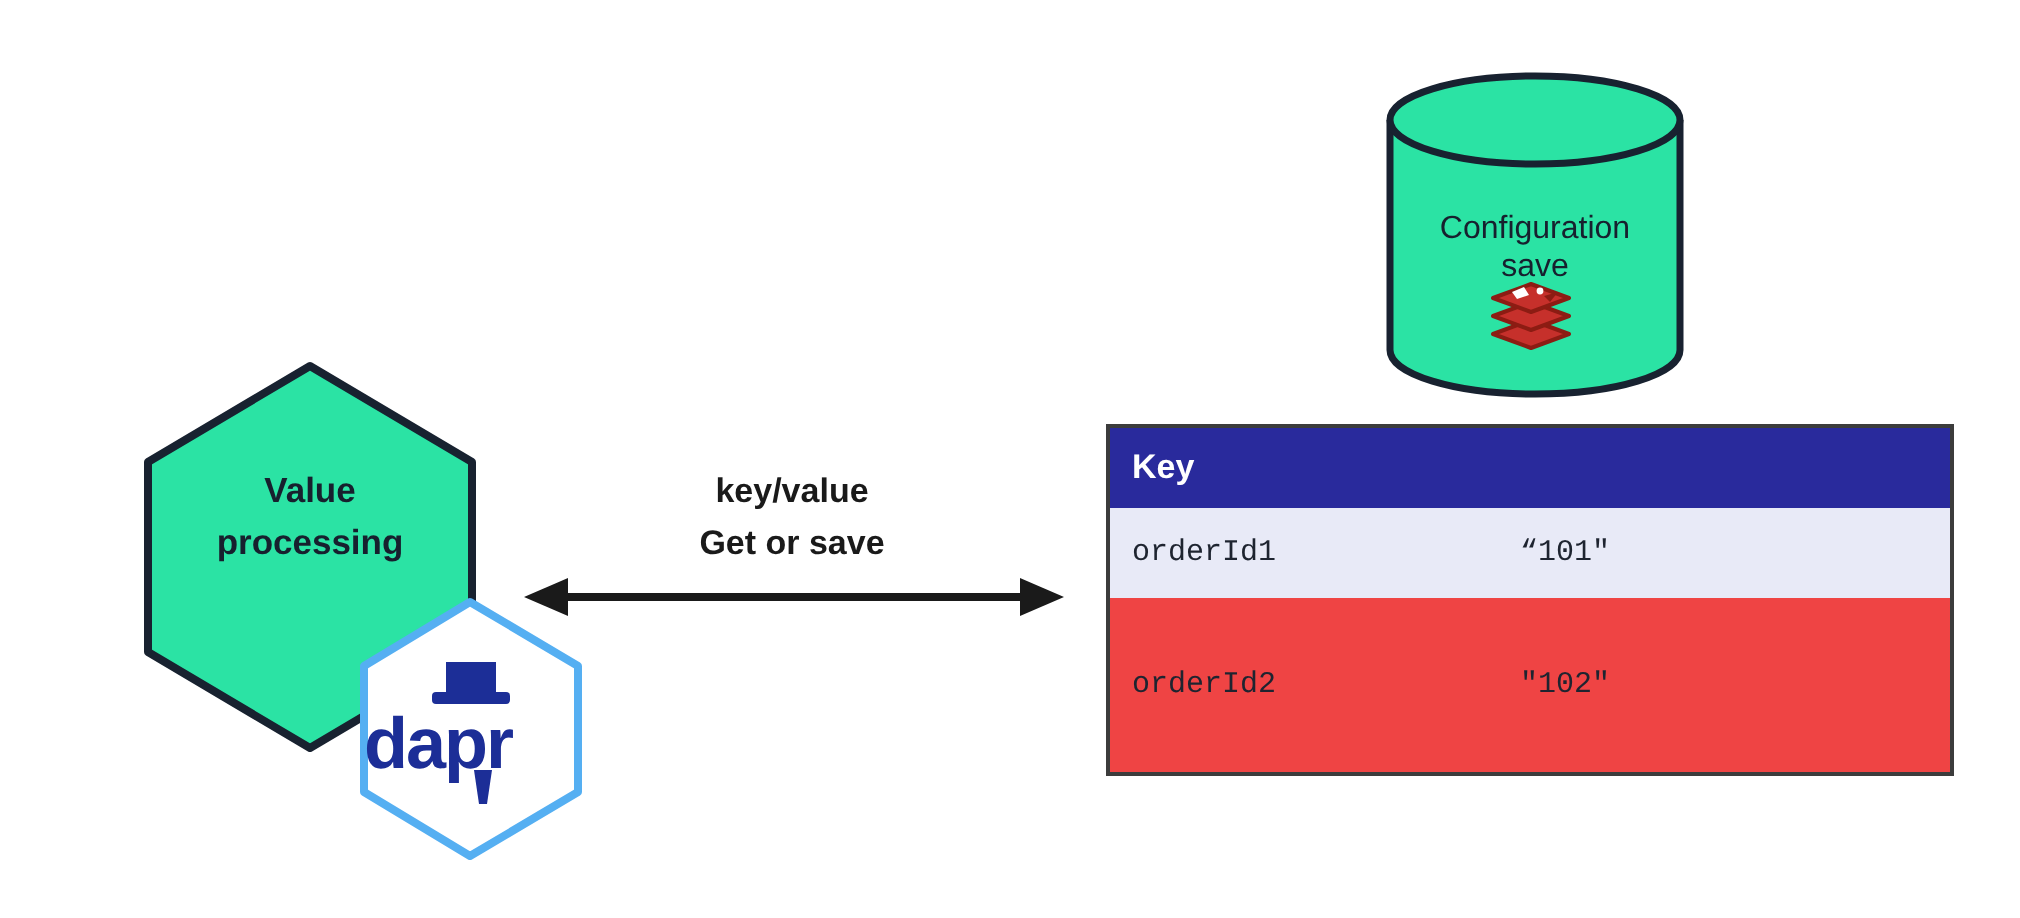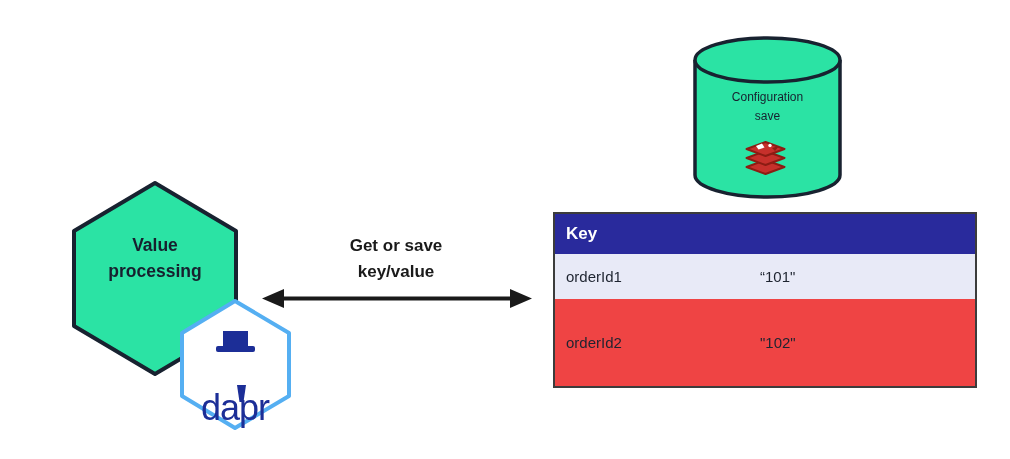--- a/index.html
+++ b/index.html
@@ -22,53 +22,51 @@
   .service-label {
     left: 75px; top: 232px; width: 160px;
     font-size: 17.5px; font-weight: bold; line-height: 26px;
   }
   .arrow-label {
     left: 296px; top: 233px; width: 200px;
     font-size: 17px; font-weight: bold; line-height: 26px;
     color: #1a1a1a;
   }
   .store-label {
-    left: 694px; top: 88px; width: 147px;
-    font-size: 12px; font-weight: normal; line-height: 19px;
+    left: 694px; top: 105px; width: 147px;
+    font-size: 16px; font-weight: normal; line-height: 19px;
   }
   .dapr-wordmark {
     position: absolute;
     left: 182px; top: 352px; width: 106px;
-    text-align: center;
-    font-size: 36px; font-weight: normal; line-height: 40px;
+    font-size: 36px; font-weight: bold; line-height: 40px;
     letter-spacing: -1px;
     color: #1c2e97;
     z-index: 2;
-    margin-top: 36px;
   }
 
   .kv-table {
     position: absolute;
     left: 553px; top: 212px;
     width: 424px; height: 176px;
     box-sizing: border-box;
     border: 2px solid #3c3c3c;
     background: #ffffff;
     z-index: 2;
   }
   .kv-header {
     display: flex; align-items: center;
     height: 40px;
     background: #292a9c;
     color: #ffffff;
     font-size: 17px; font-weight: 600;
   }
   .kv-row {
     display: flex; align-items: center;
-    font-family: Liberation Sans, sans-serif;
+    font-family: Liberation Mono, monospace;
     font-size: 15px;
     color: #1e2430;
   }
   .kv-row.alt { height: 45px; background: #e8eaf7; }
   .kv-row.plain { height: 87px; background: #ef4444; }
   .col-key {
     box-sizing: border-box;
     width: 205px;
     padding-left: 11px;
     flex: none;
@@ -113,22 +111,22 @@
       <polygon points="532,298.5 510,289 510,308" stroke="none"></polygon>
     </g>
   </svg>
 
   <div class="label service-label">
     <div>Value</div>
     <div>processing</div>
   </div>
 
   <div class="label arrow-label">
+    <div>key/value</div>
     <div>Get or save</div>
-    <div>key/value</div>
   </div>
 
   <div class="label store-label">
     <div>Configuration</div>
     <div>save</div>
   </div>
 
   <div class="dapr-wordmark">dapr</div>
 
   <div class="kv-table">

